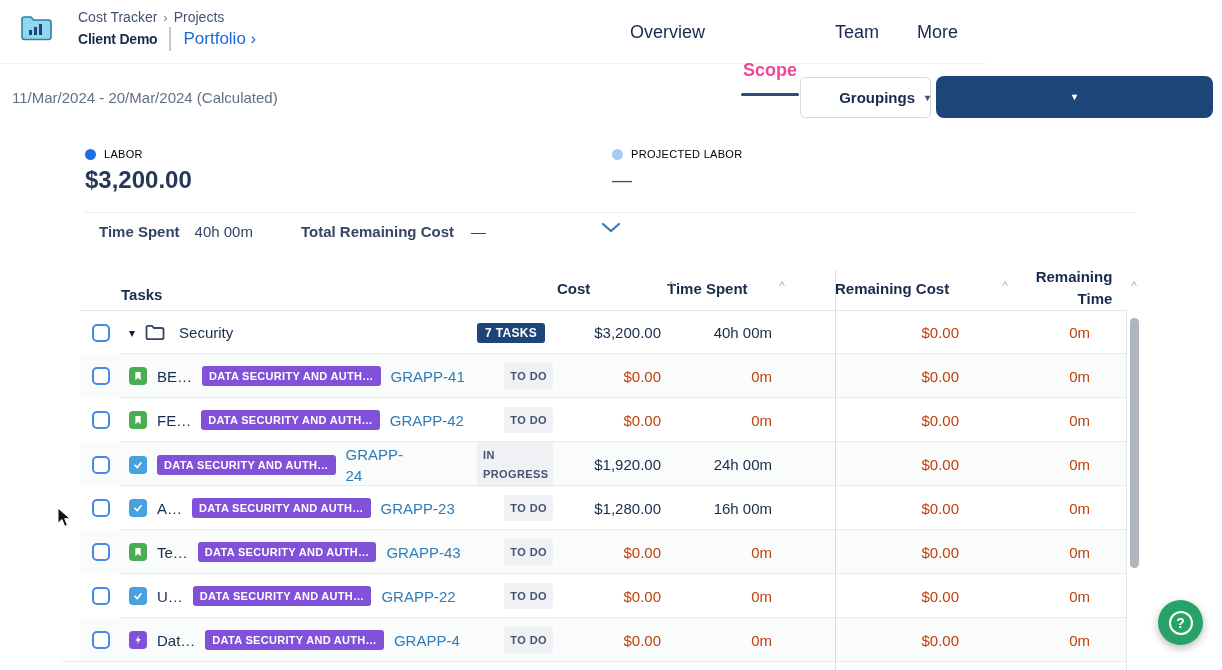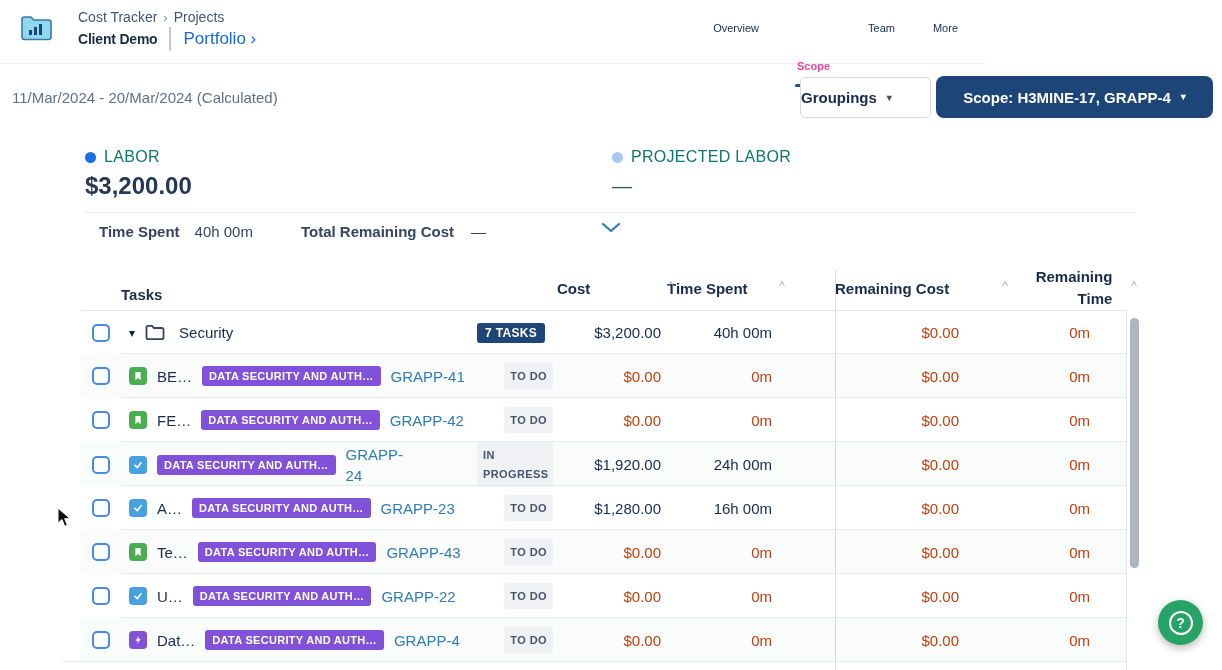--- a/index.html
+++ b/index.html
@@ -11,45 +11,45 @@
 
   
   .header { position:absolute; top:0; left:0; width:986px; height:64px; background:#fff; border-bottom:1px solid #F0F1F4; }
   .app-icon { position:absolute; left:20px; top:13px; }
   .breadcrumb { position:absolute; left:78px; top:9px; font-size:14px; color:#44546F; display:flex; gap:6px; align-items:center; }
   .breadcrumb .sep { color:#758195; font-size:13px; }
   .title-row { position:absolute; left:78px; top:27px; display:flex; align-items:center; }
   .page-title { font-size:14px; font-weight:700; color:#172B4D; letter-spacing:-0.2px; }
   .title-divider { width:2px; height:24px; background:#C2C8D1; margin:0 12px; }
   .portfolio-link { font-size:17px; color:#1868DB; text-decoration:none; cursor:pointer; }
-  .nav { position:absolute; right:28px; top:22px; display:flex; gap:38px; font-size:11px; }
+  .nav { position:absolute; right:28px; top:22px; display:flex; gap:38px; font-size:18px; }
   .nav-item { color:#172B4D; cursor:pointer; position:relative; padding-bottom:18px; }
   .nav-item.active { color:#ec4899; font-weight:700;margin-top:38px; }
   .nav-item.active::after { content:""; position:absolute; left:-2px; right:-2px; bottom:3px; height:3px; background:#274E7E; border-radius:2px; }
 
   
   .date-range { position:absolute; left:12px; top:89px; font-size:15px; color:#626F86; }
   .btn-groupings { position:absolute; left:800px; top:77px; width:131px; height:41px; background:#fff;
-    border:1px solid #D6DAE0; border-radius:5px; display:flex; align-items:center; justify-content:flex-start; gap:10px;
+    border:1px solid #D6DAE0; border-radius:5px; display:flex; align-items:center; justify-content:flex-end; gap:10px;
     font-size:15px; font-weight:600; color:#172B4D; cursor:pointer; }
   .btn-scope { position:absolute; left:936px; top:76px; width:277px; height:42px; background:#1D4577; border:none;
     border-radius:8px; display:flex; align-items:center; justify-content:center; gap:10px;
     font-size:15px; font-weight:700; color:#fff; cursor:pointer; font-family:"Liberation Sans",sans-serif; }
   .caret-down { font-size:10px; line-height:1; }
   .btn-groupings .caret-down { color:#44546F; }
 
   
   .metric { position:absolute; top:148px; }
   .metric.labor { left:85px; }
   .metric.projected { left:612px; }
   .metric-head { display:flex; align-items:center; gap:8px; }
   .dot { width:11px; height:11px; border-radius:50%; }
   .dot.blue { background:#1D6FE8; }
   .dot.lightblue { background:#A9C8F2; }
-  .metric-label { font-size:16px; color:#0f766e; letter-spacing:0.3px; }
+  .metric-label { font-size:11px; color:#000000; letter-spacing:0.3px; }
   .metric-value { font-size:24px; font-weight:600; color:#253858; margin-top:6px; }
   .metric.projected .metric-value { font-size:20px; font-weight:400; color:#44546F; margin-top:9px; }
 
   .summary-divider { position:absolute; left:85px; top:212px; width:1050px; height:1px; background:#EBECF0; }
   .stats-row { position:absolute; left:99px; top:223px; display:flex; align-items:center; font-size:15px; color:#344563; }
   .stats-label { font-weight:700; }
   .stats-value { font-weight:400; }
   .sp1 { margin-left:15px; } .sp2 { margin-left:48px; } .sp3 { margin-left:17px; }
   .expand-chevron { position:absolute; left:601px; top:220px; cursor:pointer; }
 
@@ -140,21 +140,20 @@
     <span class="nav-item">More</span>
   </nav>
 </div>
 
 <div class="date-range">11/Mar/2024 - 20/Mar/2024 (Calculated)</div>
 <button class="btn-groupings">
   <span>Groupings</span>
   <span class="caret-down">▾</span>
 </button>
 <button class="btn-scope">
-  <span>Scope: H3MINE-17, GRAPP-4</span>
   <span class="caret-down">▾</span>
 </button>
 
 <div class="metric labor">
   <div class="metric-head">
     <span class="dot blue"></span>
     <span class="metric-label">LABOR</span>
   </div>
   <div class="metric-value">$3,200.00</div>
 </div>

